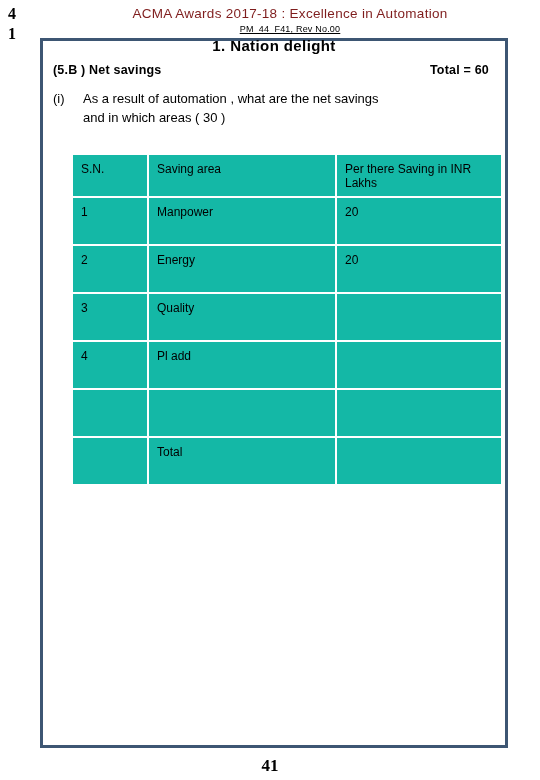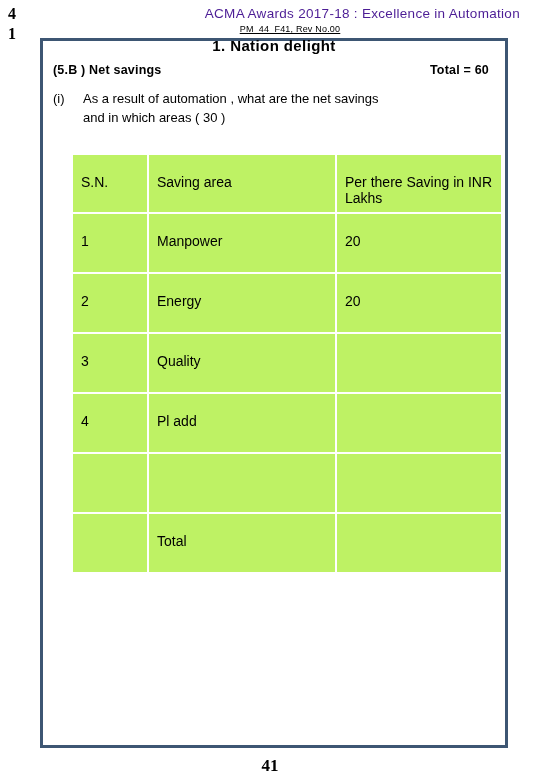--- a/index.html
+++ b/index.html
@@ -39,22 +39,21 @@
     position: absolute;
     left: 60px;
     right: 20px;
     top: 6px;
     text-align: center;
   }
   .doc-title {
     font-size: 13.5px;
     letter-spacing: 0.3px;
     white-space: nowrap;
-    color: #4c1d95;
-    text-align: right;
+    color: #7f1d1d;
   }
   .doc-subtitle {
     font-size: 9px;
     margin-top: 3px;
     letter-spacing: 0.2px;
     color: #000;
     text-decoration: underline;
   }
 
   
@@ -114,24 +113,24 @@
     width: 388px;
   }
   table.savings {
     border-collapse: separate;
     border-spacing: 2px;
     width: 100%;
     table-layout: fixed;
   }
   table.savings td,
   table.savings th {
-    background: #bef264;
+    background: #14b8a6;
     vertical-align: top;
-    padding: 19px 6px 6px 8px;
-    font-size: 14px;
+    padding: 7px 6px 6px 8px;
+    font-size: 12px;
     font-weight: normal;
     text-align: left;
     color: #000;
     border: 0;
   }
   table.savings th {
     height: 26px;
   }
   table.savings td {
     height: 33px;

